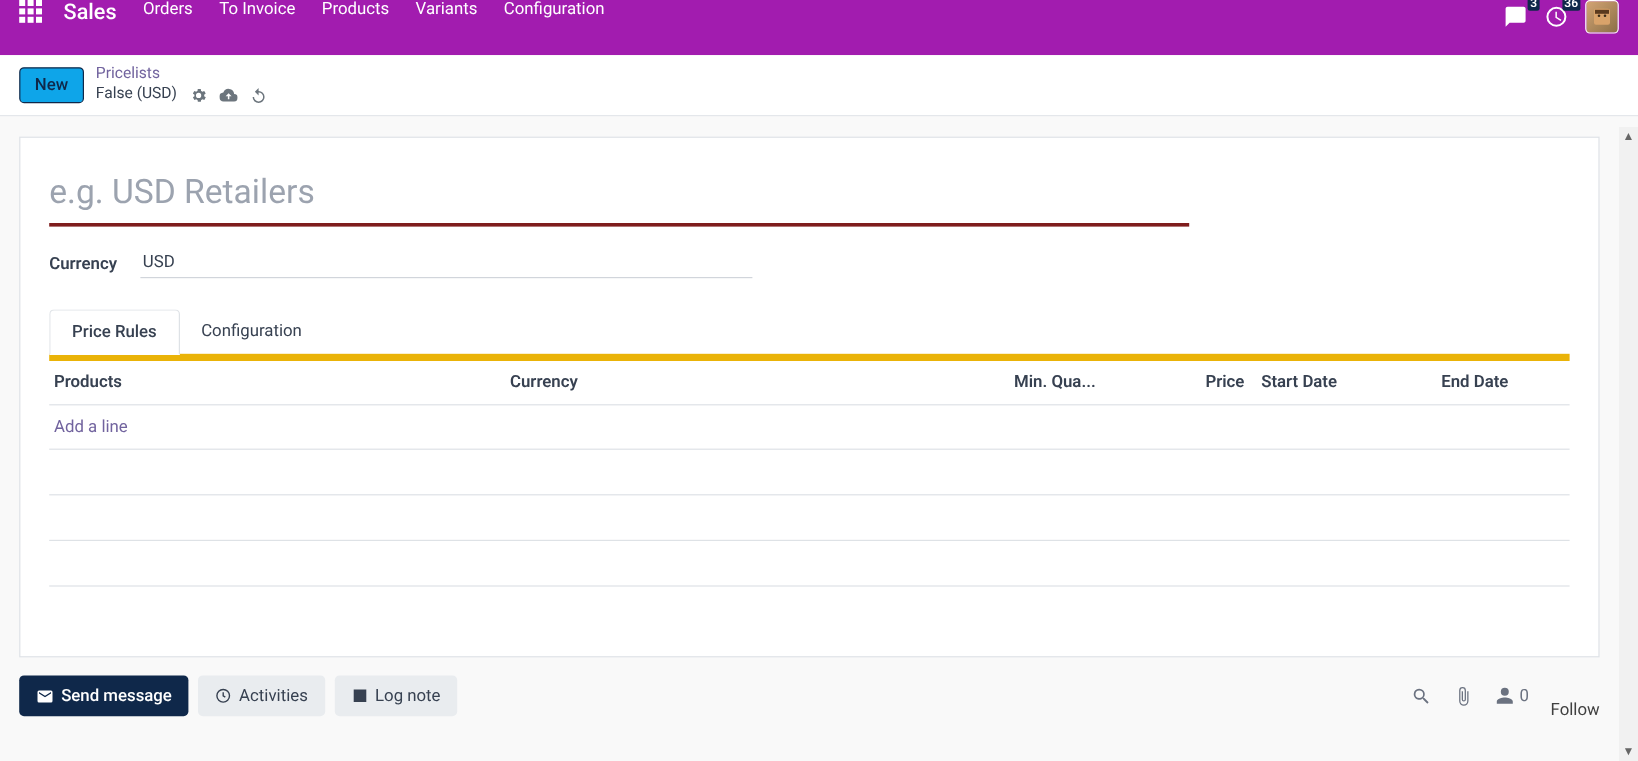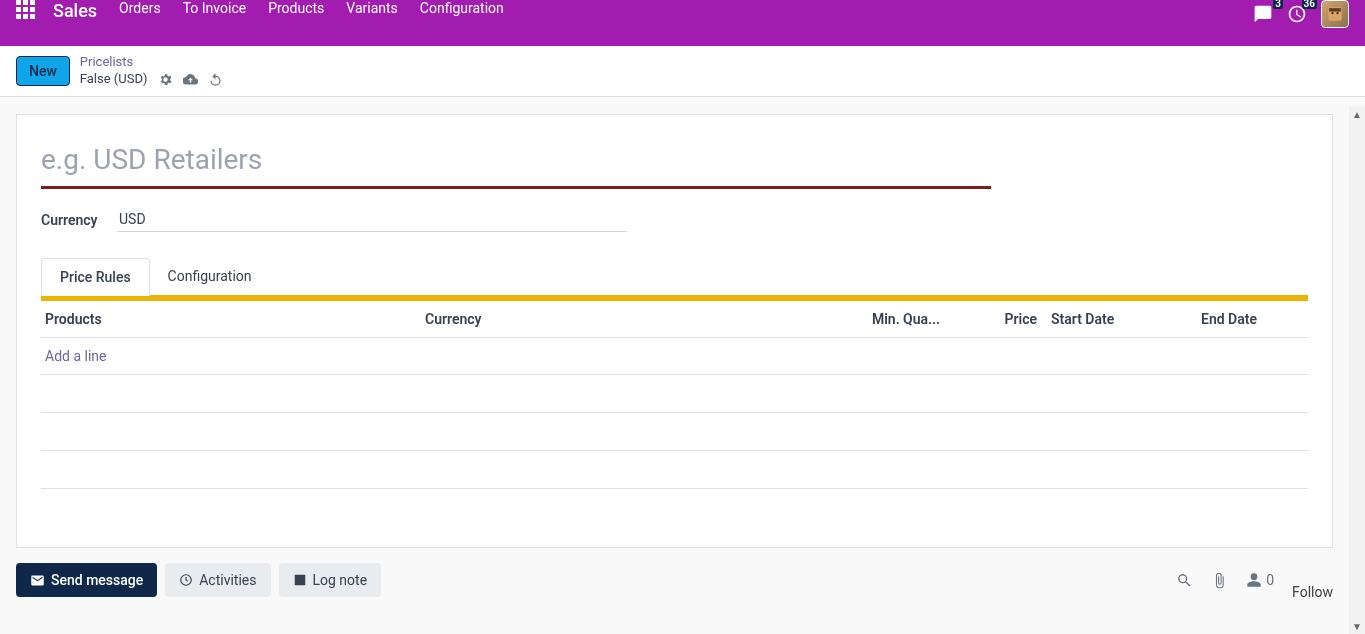--- a/index.html
+++ b/index.html
@@ -42,21 +42,21 @@
 .tab { padding: 10px 18px; cursor: pointer; color: #374151; font-size: 14px; }
 .tab.active { border: 1px solid #dee2e6; border-bottom: 1px solid #fff; margin-bottom: -1px; background: #fff; border-radius: 4px 4px 0 0; font-weight:500; }
 
 
 .tbl { width: 100%; }
 .tbl-head, .tbl-row { display: flex; border-bottom: 1px solid #dee2e6; }
 .tbl-head { font-weight: 600; font-size: 14px; color:#374151; }
 .tbl-head > div, .tbl-row > div { padding: 10px 4px; }
 .col-products { flex: 0 0 380px; }
 .col-variants { flex: 0 0 420px; }
-.col-minq { flex: 0 0 130px; text-align: center; }
+.col-minq { flex: 0 0 130px; text-align: left; }
 .col-price { flex: 0 0 70px; text-align: right; }
 .col-start { flex: 0 0 150px; padding-left: 10px !important; }
 .col-end { flex: 1; padding-left: 10px !important; }
 .add-line { color: #71639e; cursor: pointer; font-size: 14px; }
 .empty-row { height: 38px; }
 
 
 .chatter { margin: 6px 16px 0 16px; }
 .chatter-top { display: flex; align-items: center; gap: 8px; padding: 6px 0; }
 .btn-primary { background: #0f284a; color: #fff; border: none; padding: 9px 14px; border-radius: 4px; cursor: pointer; font-size: 14px; display: flex; align-items: flex-end; gap: 6px; font-weight:500; }

